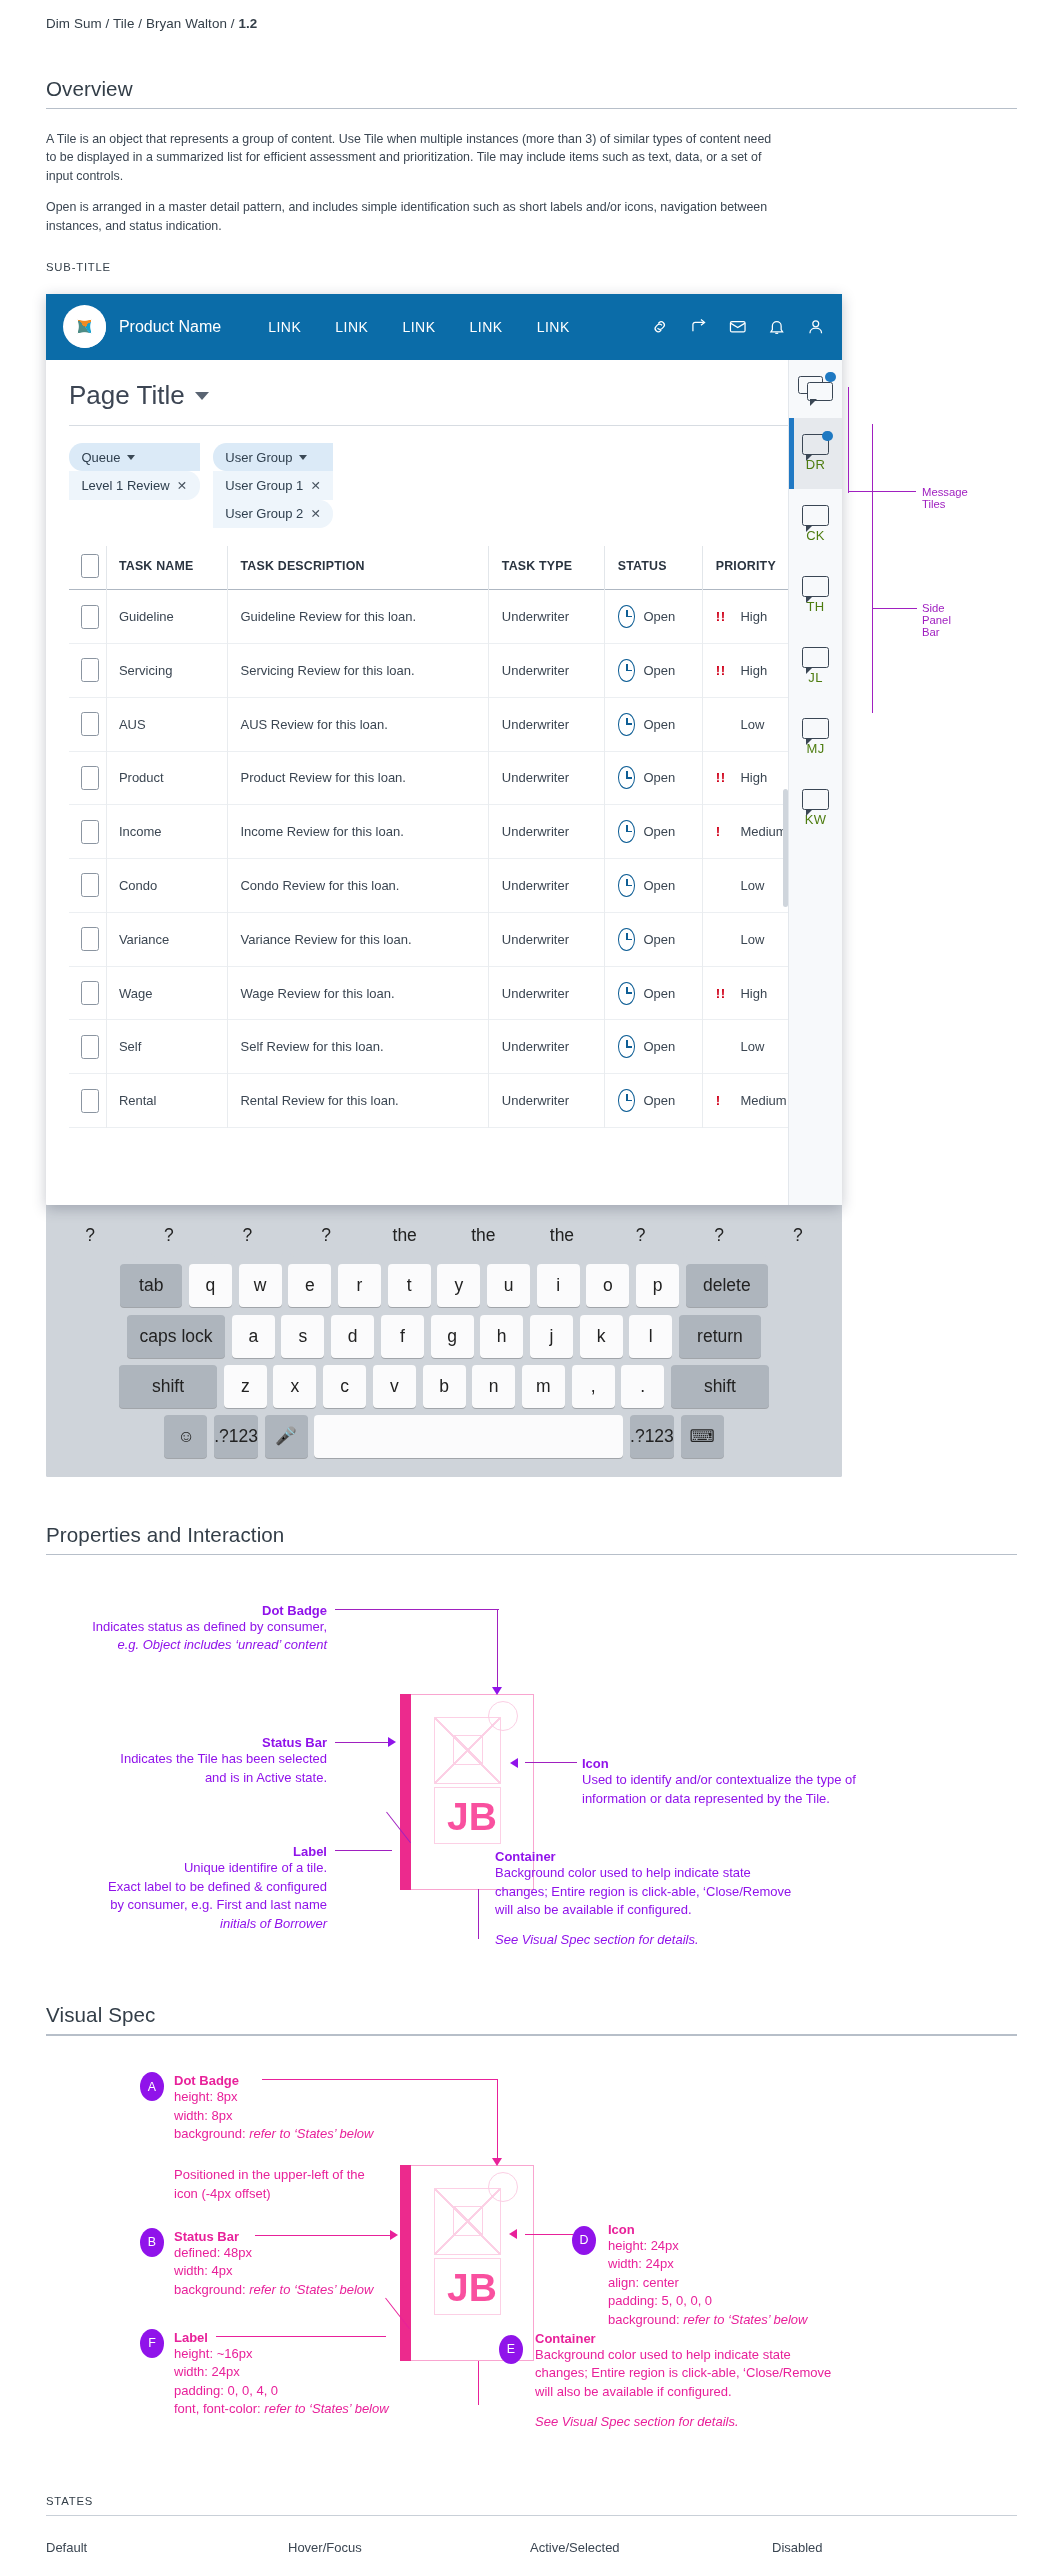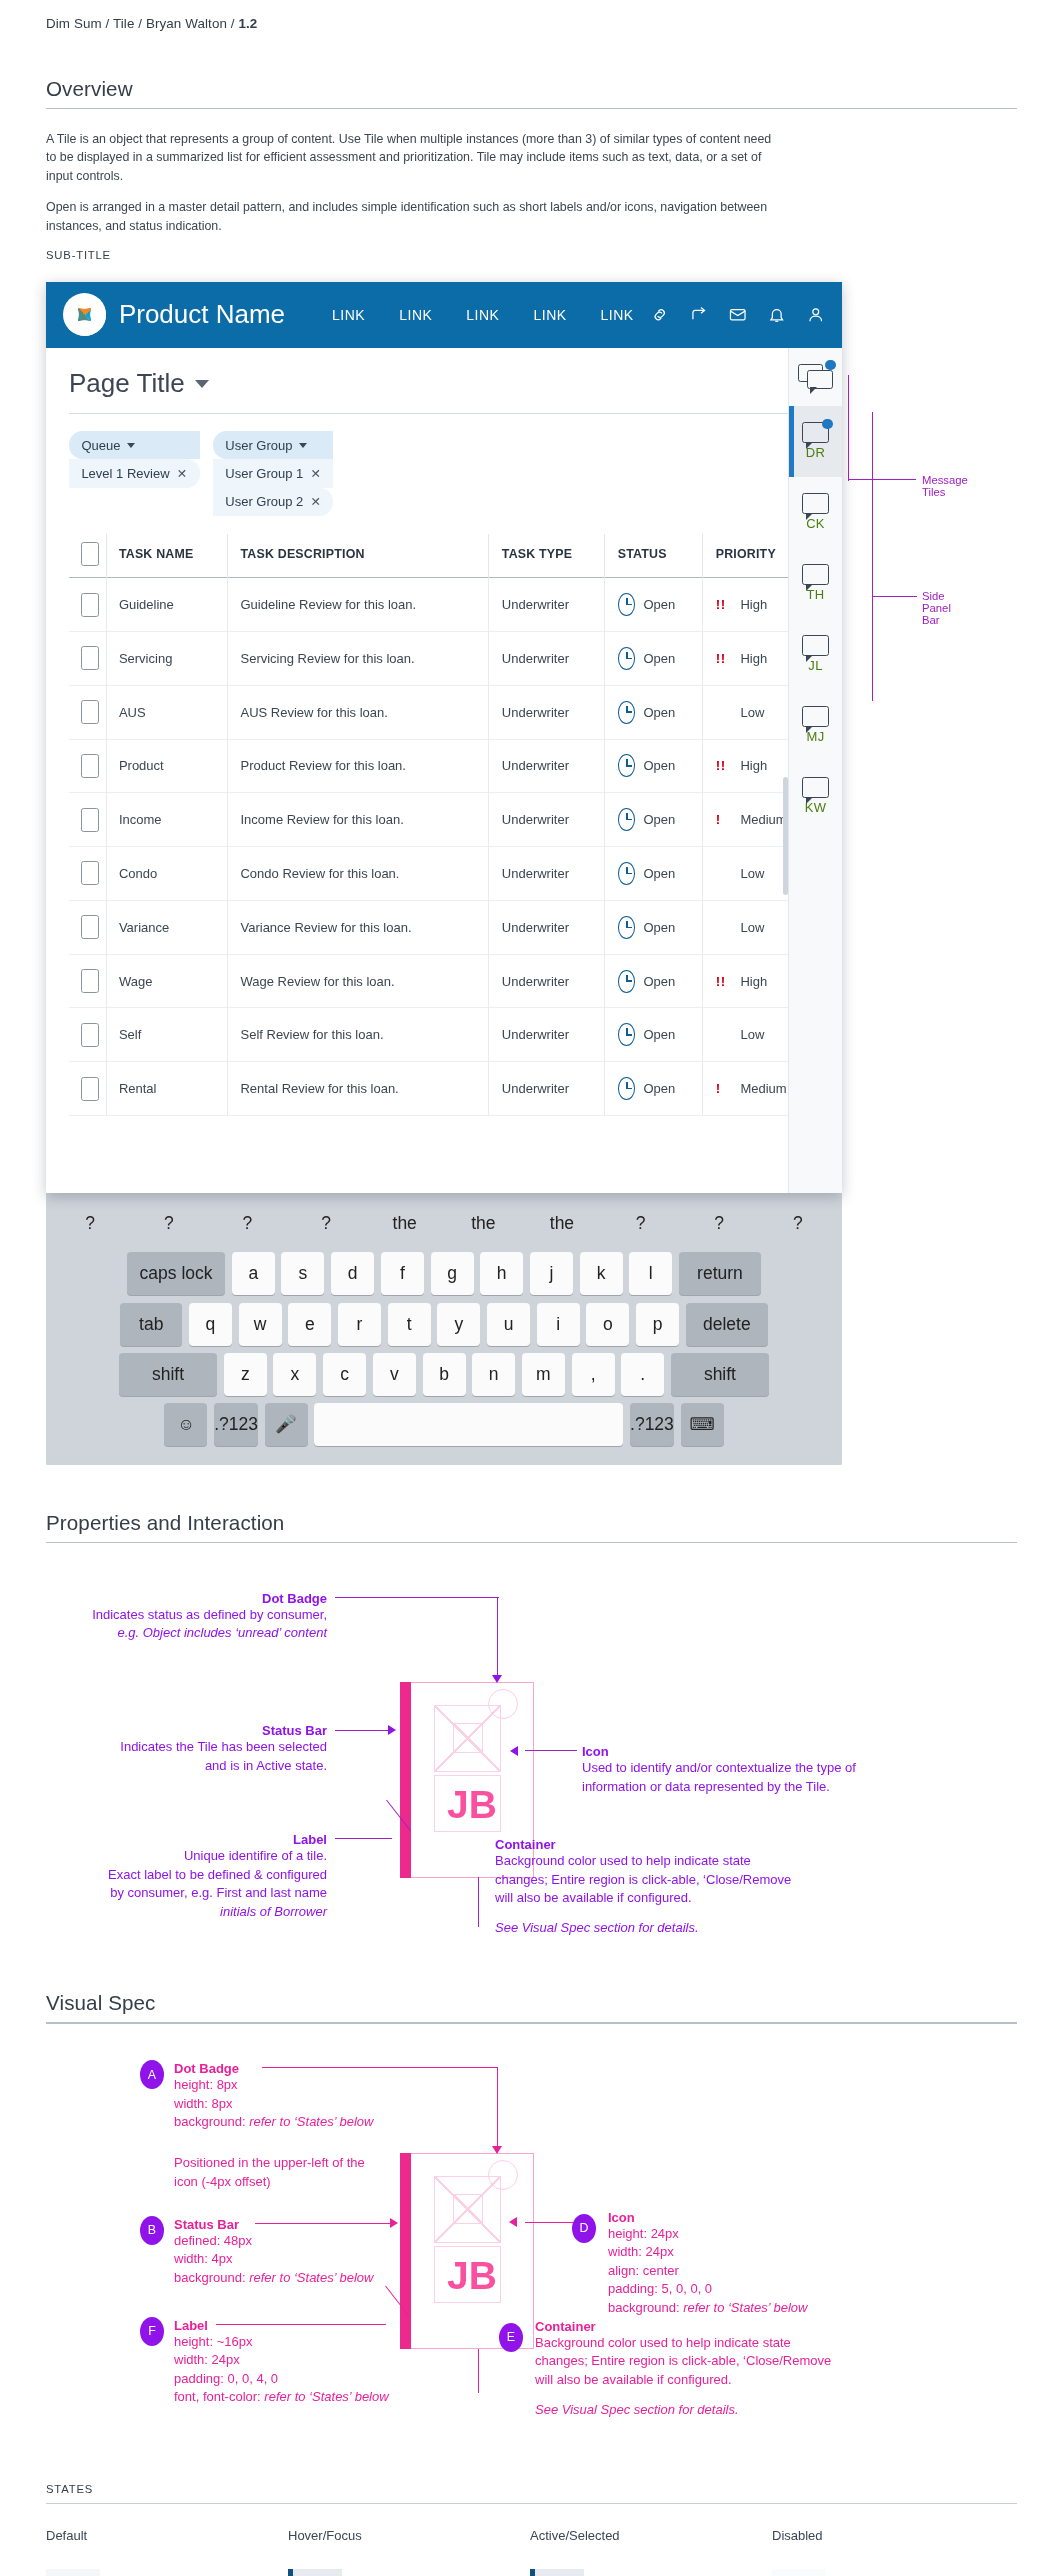--- a/index.html
+++ b/index.html
@@ -11,42 +11,42 @@
   }
   .page { position:relative; width:1063px; height:3966px; padding:0 46px; }
 
   
   .breadcrumb { font-size:13.4px; color:#333e48; padding-top:15.5px; letter-spacing:0.1px; }
   .breadcrumb b { font-weight:700; }
 
   
   .sec-title { font-size:20.6px; color:#333e48; margin-top:46px; letter-spacing:0.1px; }
   .sec-rule { height:1.5px; background:#b7bfc9; margin-top:7.2px; }
-  .sub-title { font-size:11.3px; letter-spacing:0.8px; color:#333e48; margin-top:14px; font-weight:400; }
+  .sub-title { font-size:11.3px; letter-spacing:0.8px; color:#333e48; margin-top:26px; font-weight:400; }
 
   .body-copy { font-size:12.4px; line-height:1.48; color:#3b4652; margin-top:20.6px; max-width:737px; }
   .body-copy p + p { margin-top:13.4px; }
 
   
   .mock-wrap { position:relative; margin-top:20.6px; width:804px; }
   .device {
     position:relative; width:796px; background:#ffffff;
     box-shadow:0 3.1px 13.4px rgba(30,40,60,.26); border-radius:1.5px;
   }
   .appbar { height:66px; background:#0b6ca8; display:flex; align-items:center; padding:0 17.5px; }
   .logo { width:42px; height:42px; border-radius:50%; position:relative; flex:none;
           background:conic-gradient(from -45deg,#f08a22 0deg 90deg,#16a0cd 90deg 180deg,#2fa8cf 180deg 190deg,#4e8c86 190deg 360deg);
           border:2.6px solid #ffffff; }
   .logo::after{content:"";position:absolute;inset:-2.6px;border-radius:50%;
           background:
            radial-gradient(circle at 50% -18%, #ffffff 42%, transparent 43%),
            radial-gradient(circle at 50% 118%, #ffffff 42%, transparent 43%),
            radial-gradient(circle at -18% 50%, #ffffff 42%, transparent 43%),
            radial-gradient(circle at 118% 50%, #ffffff 42%, transparent 43%);}
-  .appbar-title { color:#fff; font-size:26px; margin-left:13.4px; font-weight:400; white-space:nowrap; }
+  .appbar-title { color:#fff; font-size:16px; margin-left:13.4px; font-weight:400; white-space:nowrap; }
   .appbar-links { display:flex; gap:34px; margin-left:47px; }
   .appbar-links span { color:#fff; font-size:14px; letter-spacing:0.5px; }
   .appbar-icons { margin-left:auto; display:flex; gap:21.6px; align-items:center; }
   .appbar-icons svg { width:17.5px; height:17.5px; display:block; }
 
   .page-title-row { display:flex; align-items:center; padding:20.6px 23px 0 23px; }
   .page-title { font-size:26px; font-weight:400; color:#3c4553; }
   .caret { margin-left:10.3px; width:0;height:0;border-left:7.7px solid transparent;border-right:7.7px solid transparent;border-top:8.8px solid #5a6472; }
   .title-rule { height:1px; background:#d7dce2; margin:13.4px 23px 0 23px; }
 
@@ -503,46 +503,46 @@
           <div class="key">?</div>
           <div class="key">?</div>
           <div class="key">?</div>
           <div class="key">the</div>
           <div class="key">the</div>
           <div class="key">the</div>
           <div class="key">?</div>
           <div class="key">?</div>
           <div class="key">?</div>
         </div>
-      <div class="kb-row" id="kb-row2">
-          <div class="key grey wide3">caps lock</div>
-          <div class="key">a</div>
-          <div class="key">s</div>
-          <div class="key">d</div>
-          <div class="key">f</div>
-          <div class="key">g</div>
-          <div class="key">h</div>
-          <div class="key">j</div>
-          <div class="key">k</div>
-          <div class="key">l</div>
-          <div class="key grey wide2">return</div>
-        </div>
       <div class="kb-row" id="kb-row1">
           <div class="key grey wide1">tab</div>
           <div class="key">q</div>
           <div class="key">w</div>
           <div class="key">e</div>
           <div class="key">r</div>
           <div class="key">t</div>
           <div class="key">y</div>
           <div class="key">u</div>
           <div class="key">i</div>
           <div class="key">o</div>
           <div class="key">p</div>
           <div class="key grey wide2">delete</div>
+        </div>
+      <div class="kb-row" id="kb-row2">
+          <div class="key grey wide3">caps lock</div>
+          <div class="key">a</div>
+          <div class="key">s</div>
+          <div class="key">d</div>
+          <div class="key">f</div>
+          <div class="key">g</div>
+          <div class="key">h</div>
+          <div class="key">j</div>
+          <div class="key">k</div>
+          <div class="key">l</div>
+          <div class="key grey wide2">return</div>
         </div>
       <div class="kb-row" id="kb-row3">
           <div class="key grey wide3">shift</div>
           <div class="key">z</div>
           <div class="key">x</div>
           <div class="key">c</div>
           <div class="key">v</div>
           <div class="key">b</div>
           <div class="key">n</div>
           <div class="key">m</div>

